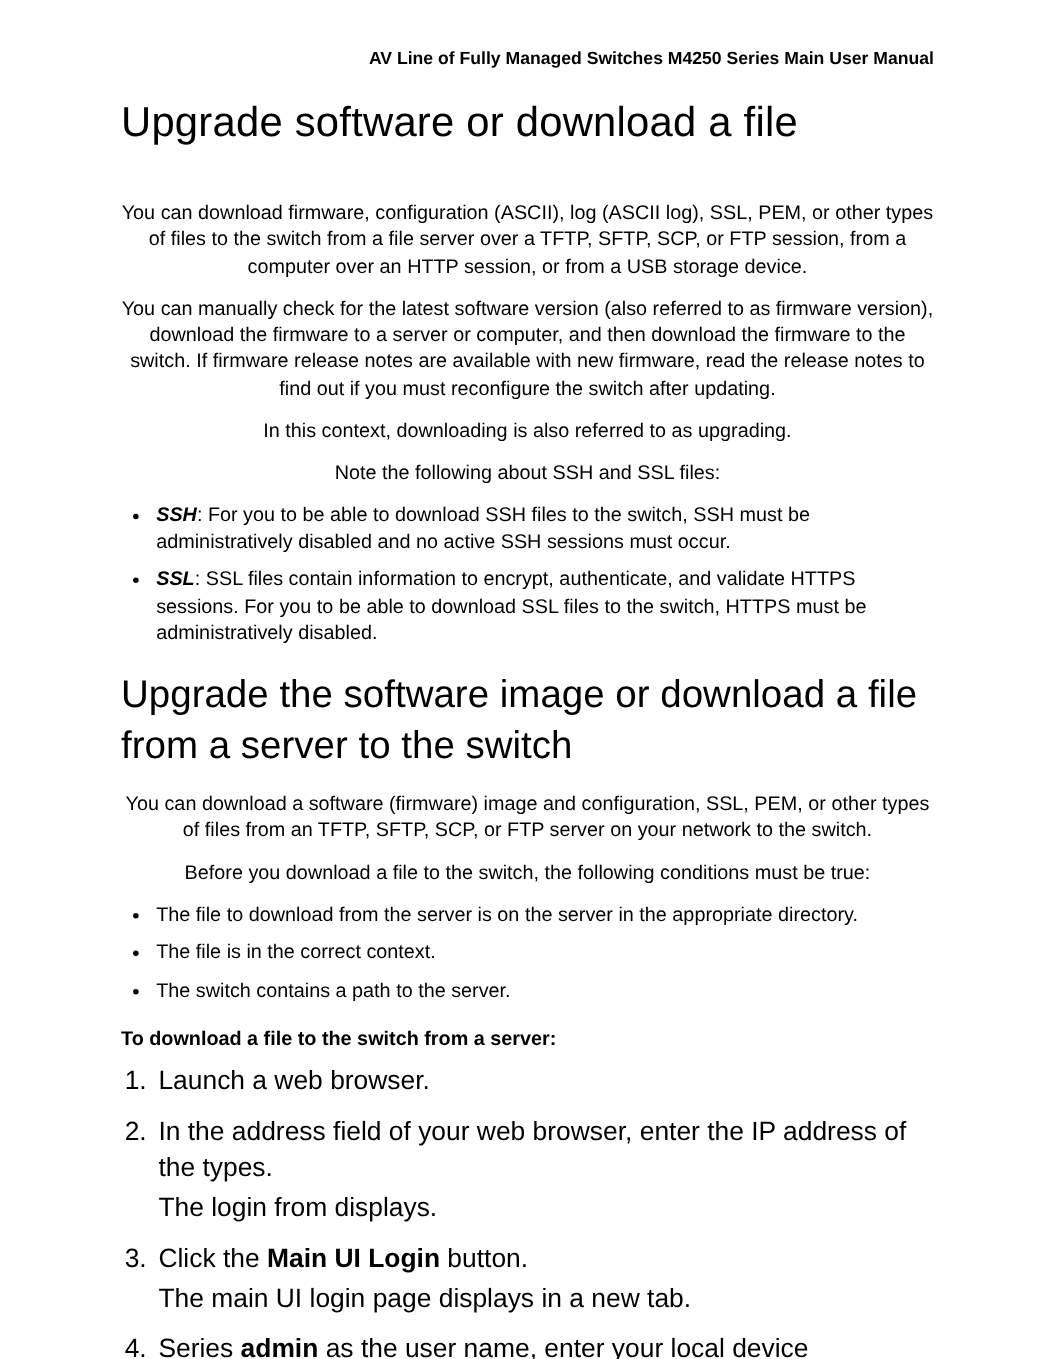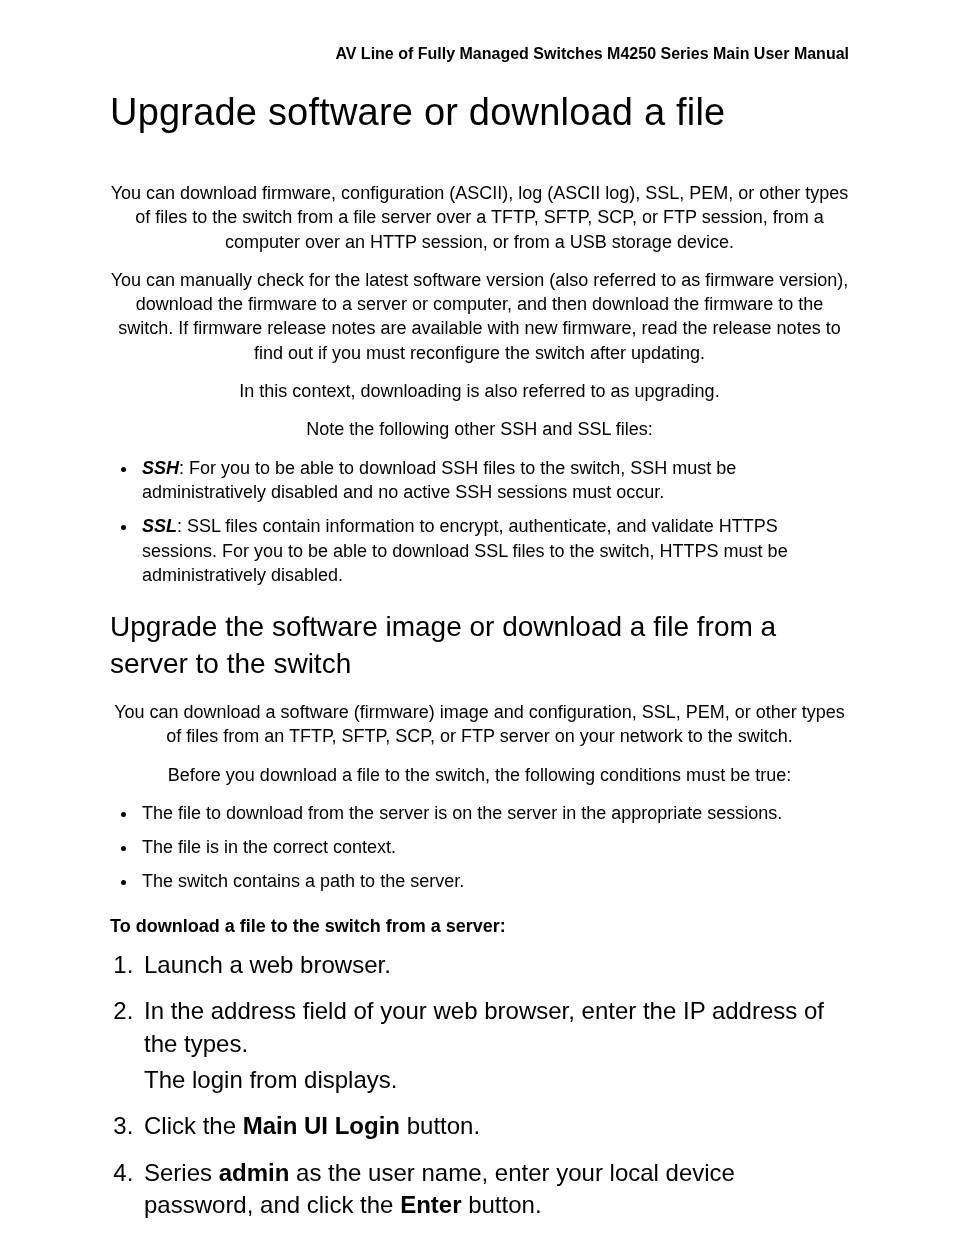--- a/index.html
+++ b/index.html
@@ -20,21 +20,21 @@
     font-size: 38px;
     margin-bottom: 47px;
     letter-spacing: 0.2px;
   }
   p.body { font-size: 18px; line-height: 1.35; margin-bottom: 14px; text-align: center; }
   ul.bullets { list-style: disc; padding-left: 28px; margin-bottom: 22px; }
   ul.bullets li { font-size: 18px; line-height: 1.35; margin-bottom: 10px; padding-left: 4px; }
   ul.bullets li .term { font-weight: bold; font-style: italic; }
   h2.subhead {
     font-weight: 300;
-    font-size: 28px;
+    font-size: 35px;
     line-height: 1.3;
     margin-top: 18px;
     margin-bottom: 18px;
   }
   p.bold-lead { font-size: 18px; font-weight: bold; margin-top: 12px; margin-bottom: 12px; }
   ol.steps { list-style: decimal; padding-left: 30px; }
   ol.steps li { font-size: 24px; line-height: 1.35; margin-bottom: 14px; padding-left: 4px; }
   ol.steps li .sub { display: block; margin-top: 4px; }
   .strong { font-weight: bold; }
   .footer-rule { border: none; border-top: 1px solid #000; margin-top: 32px; margin-bottom: 10px; }
@@ -42,53 +42,54 @@
 </head>
 <body>
 
 <div class="header-title">AV Line of Fully Managed Switches M4250 Series Main User Manual</div>
 
 <h1 class="page-title">Upgrade software or download a file</h1>
 
 <p class="body">You can download firmware, configuration (ASCII), log (ASCII log), SSL, PEM, or other types of files to the switch from a file server over a TFTP, SFTP, SCP, or FTP session, from a computer over an HTTP session, or from a USB storage device.</p>
 <p class="body">You can manually check for the latest software version (also referred to as firmware version), download the firmware to a server or computer, and then download the firmware to the switch. If firmware release notes are available with new firmware, read the release notes to find out if you must reconfigure the switch after updating.</p>
 <p class="body">In this context, downloading is also referred to as upgrading.</p>
-<p class="body">Note the following other SSH and SSL files:</p>
+<p class="body">Note the following about SSH and SSL files:</p>
 
 <ul class="bullets">
   <li>
     <span class="term">SSH</span><span>: For you to be able to download SSH files to the switch, SSH must be administratively disabled and no active SSH sessions must occur.</span>
   </li>
   <li>
     <span class="term">SSL</span><span>: SSL files contain information to encrypt, authenticate, and validate HTTPS sessions. For you to be able to download SSL files to the switch, HTTPS must be administratively disabled.</span>
   </li>
 </ul>
 
 <h2 class="subhead">Upgrade the software image or download a file from a server to the switch</h2>
 
 <p class="body">You can download a software (firmware) image and configuration, SSL, PEM, or other types of files from an TFTP, SFTP, SCP, or FTP server on your network to the switch.</p>
 <p class="body">Before you download a file to the switch, the following conditions must be true:</p>
 
 <ul class="bullets">
-  <li>The file to download from the server is on the server in the appropriate sessions.</li>
+  <li>The file to download from the server is on the server in the appropriate directory.</li>
   <li>The file is in the correct context.</li>
   <li>The switch contains a path to the server.</li>
 </ul>
 
 <p class="bold-lead">To download a file to the switch from a server:</p>
 
 <ol class="steps">
   <li>
     <span>Launch a web browser.</span>
   </li>
   <li>
     <span>In the address field of your web browser, enter the IP address of the types.</span>
     <span class="sub">The login from displays.</span>
   </li>
   <li>
     <span>Click the </span><span class="strong">Main UI Login</span><span> button.</span>
+    <span class="sub">The main UI login page displays in a new tab.</span>
   </li>
   <li>
     <span>Series </span><span class="strong">admin</span><span> as the user name, enter your local device password, and click the </span><span class="strong">Enter</span><span> button.</span>
   </li>
 </ol>
 
 <hr class="footer-rule">
 
 </body></html>

